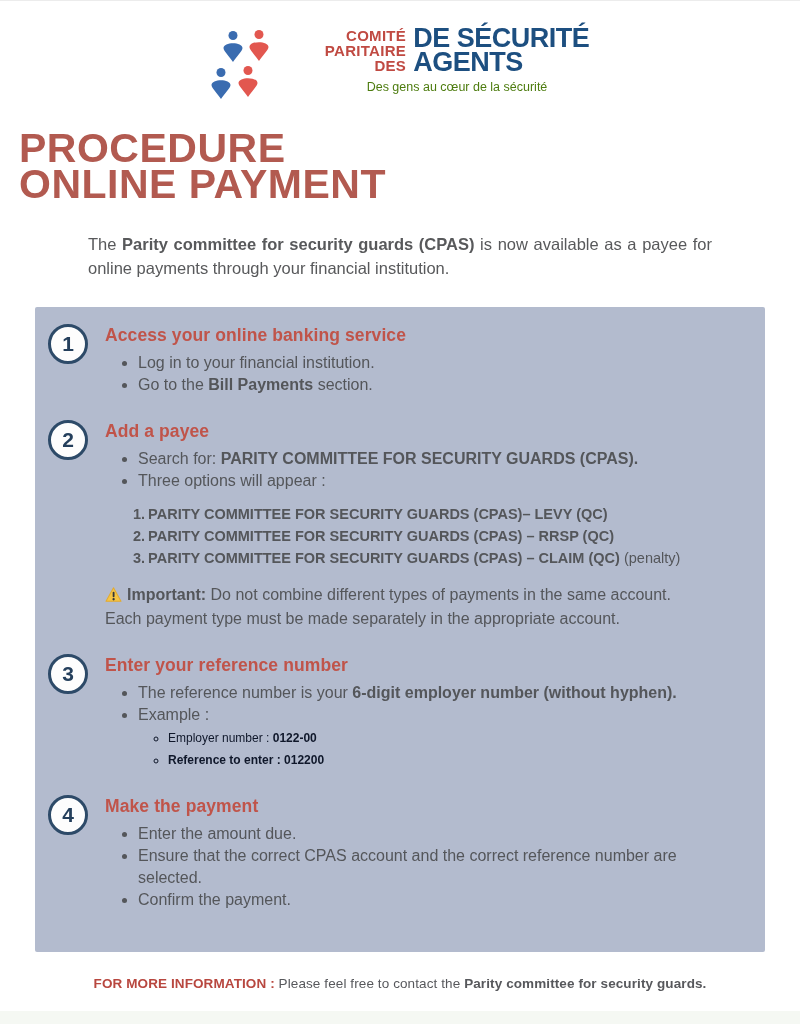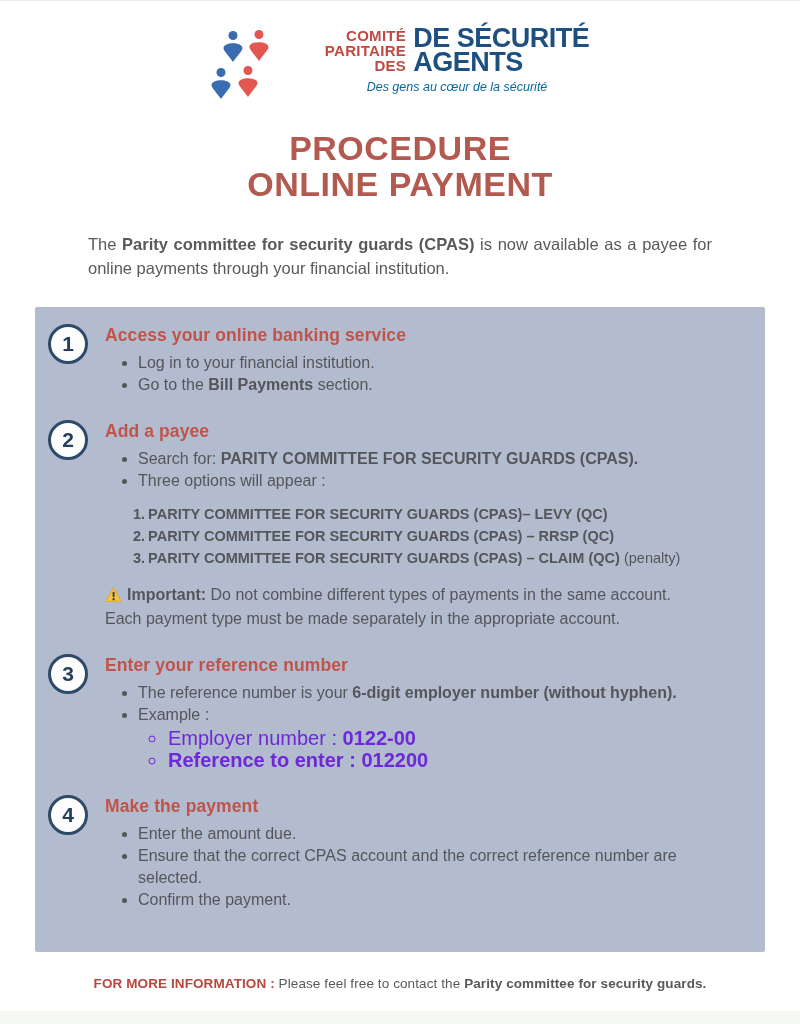--- a/index.html
+++ b/index.html
@@ -22,28 +22,28 @@
   .logo-cols { display:flex; align-items:center; }
   .logo-comite {
     text-align:right; color:#c04a42; font-weight:bold;
     font-size:15px; line-height:15px; letter-spacing:.3px; margin-right:7px;
   }
   .logo-name {
     color:#1d4f80; font-weight:bold; text-align:left;
     font-size:27px; line-height:24px; letter-spacing:-0.5px;
   }
   .logo-tagline {
-    margin-top:6px; color:#0369a1; font-style:italic;
+    margin-top:6px; color:#4d7c0f; 
     font-size:12.5px;
   }
 
   
   .title {
-    margin-top:20px; text-align:center; color:#b25a50;
-    font-size:34px; font-weight:bold; line-height:36px; letter-spacing:.5px;
+    margin-top:20px; color:#b25a50;
+    font-size:41px; font-weight:bold; line-height:36px; letter-spacing:.5px;margin-left:19px;
   }
 
   
   .intro {
     margin:30px 88px 0 88px;
     font-size:16.5px; line-height:24px; text-align:justify; color:#58595b;
   }
   .b { font-weight:bold; }
 
   
@@ -65,21 +65,21 @@
     color:#243f5c; font-size:21px; font-weight:bold;
   }
   .step-content { flex:1; min-width:0; }
   .step-heading {
     color:#c0544a; font-weight:bold; font-size:17.5px; line-height:22px;
     letter-spacing:.1px;
   }
   ul.bullets { list-style:disc; margin-top:6px; padding-left:33px; }
   ul.bullets li { font-size:16px; line-height:22px; color:#54565a; }
   ul.subbullets { list-style:circle; margin-top:1px; padding-left:30px; }
-  ul.subbullets li { font-size:20px; line-height:22px; color:#6d28d9; }
+  ul.subbullets li { font-size:12px; line-height:22px; color:#0f172a; }
   .justify { text-align:justify; }
 
   ol.options { list-style:none; margin-top:11px; padding-left:28px; }
   ol.options li { font-size:14.5px; line-height:22px; color:#54565a; font-weight:bold; }
   ol.options .opt-num { margin-right:3px; }
   ol.options .opt-post { font-weight:normal; }
 
   .important { margin-top:15px; font-size:16px; line-height:22px; color:#54565a; }
   .warn-icon { display:inline-block; vertical-align:-2px; margin-right:5px; }
 

